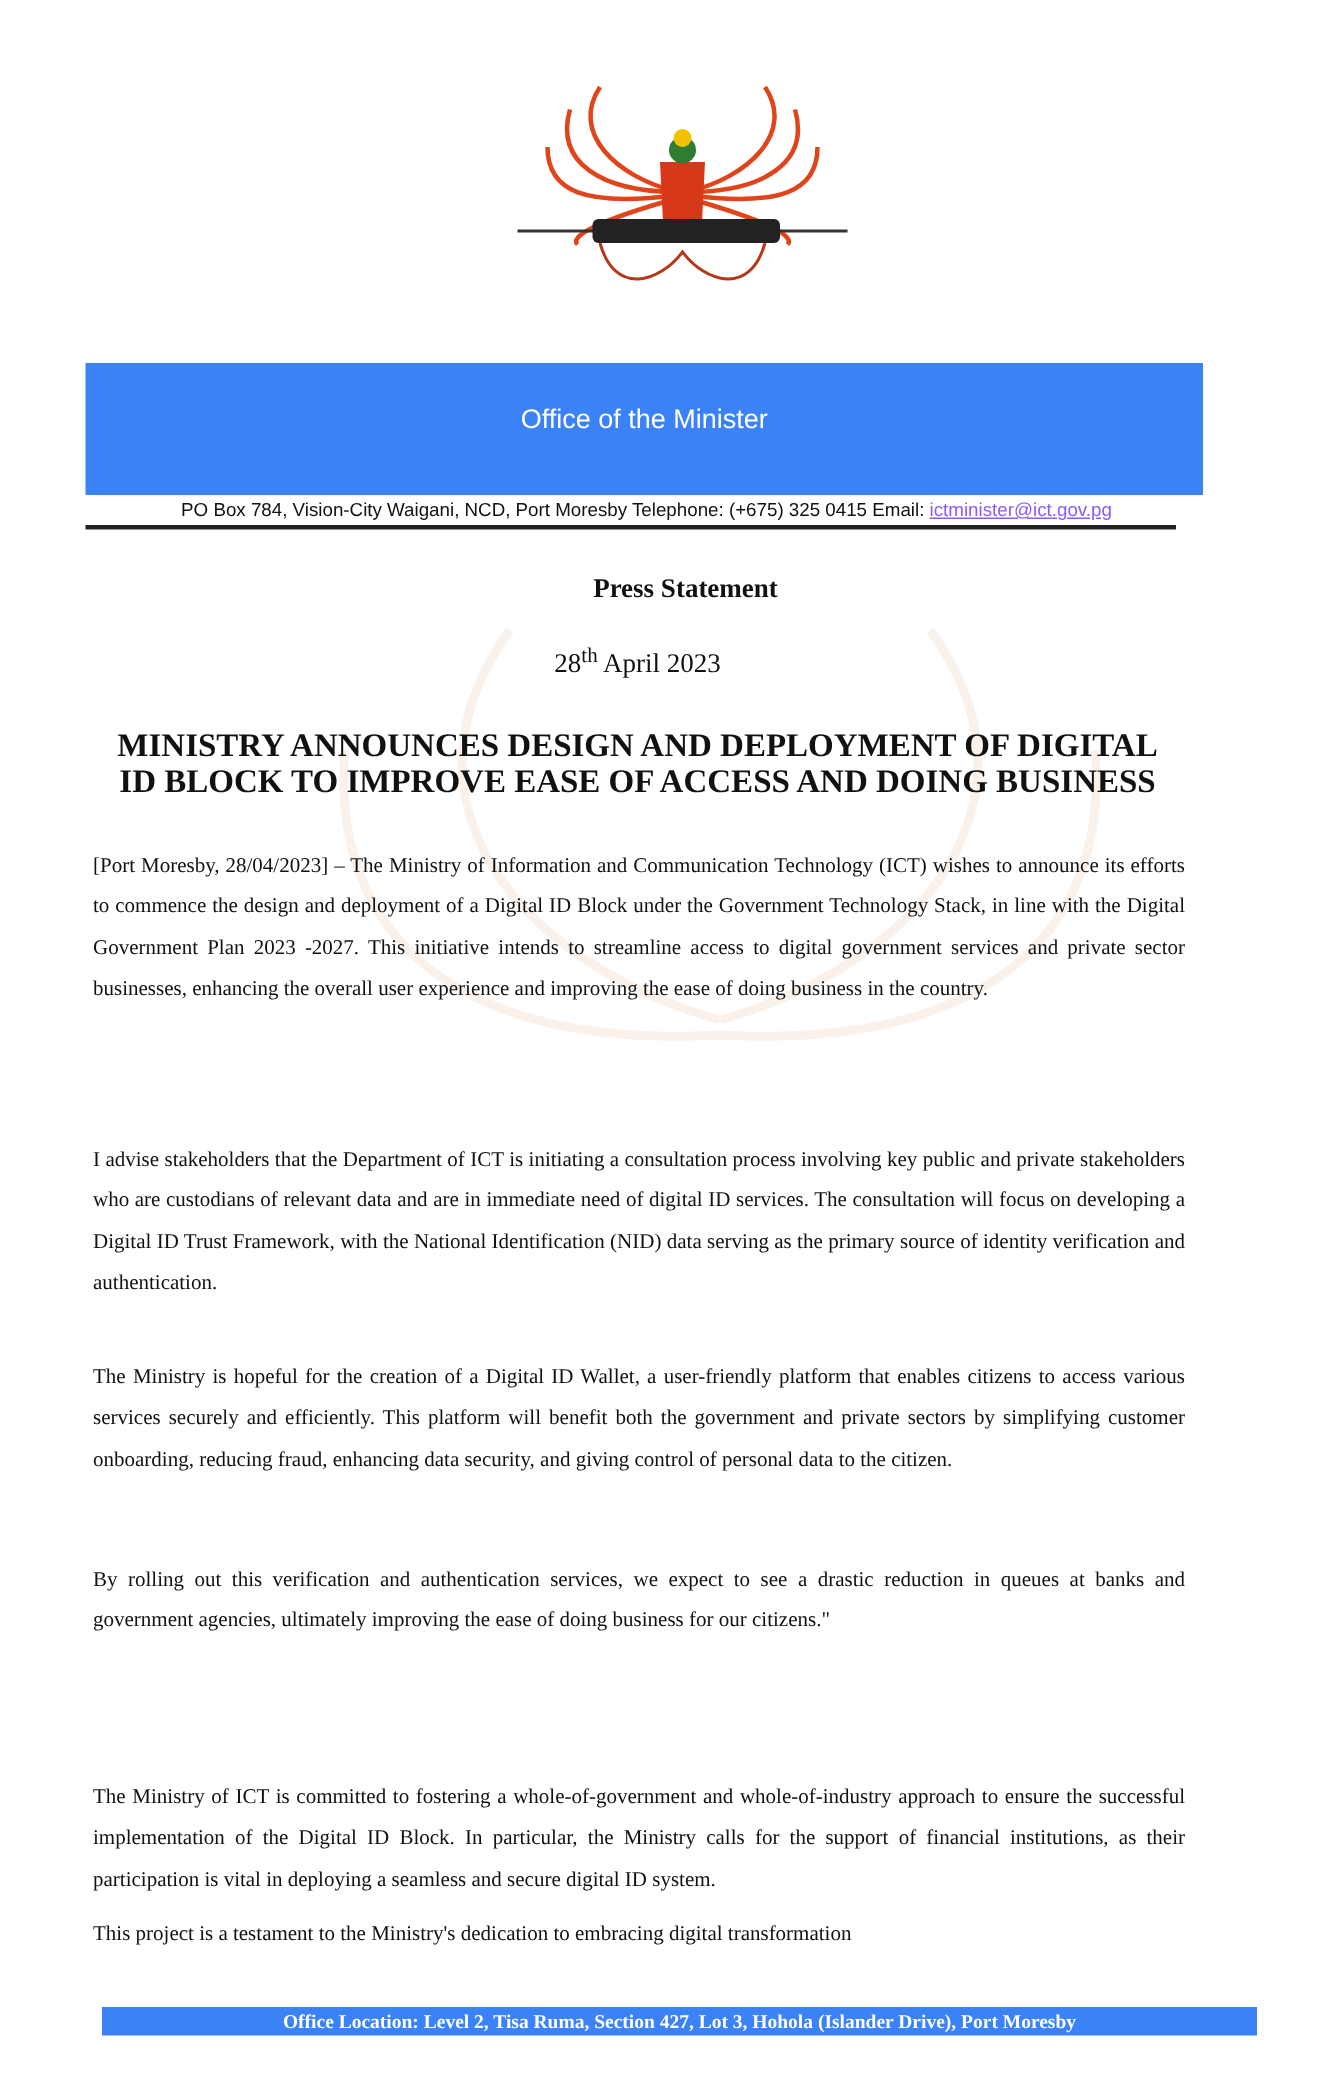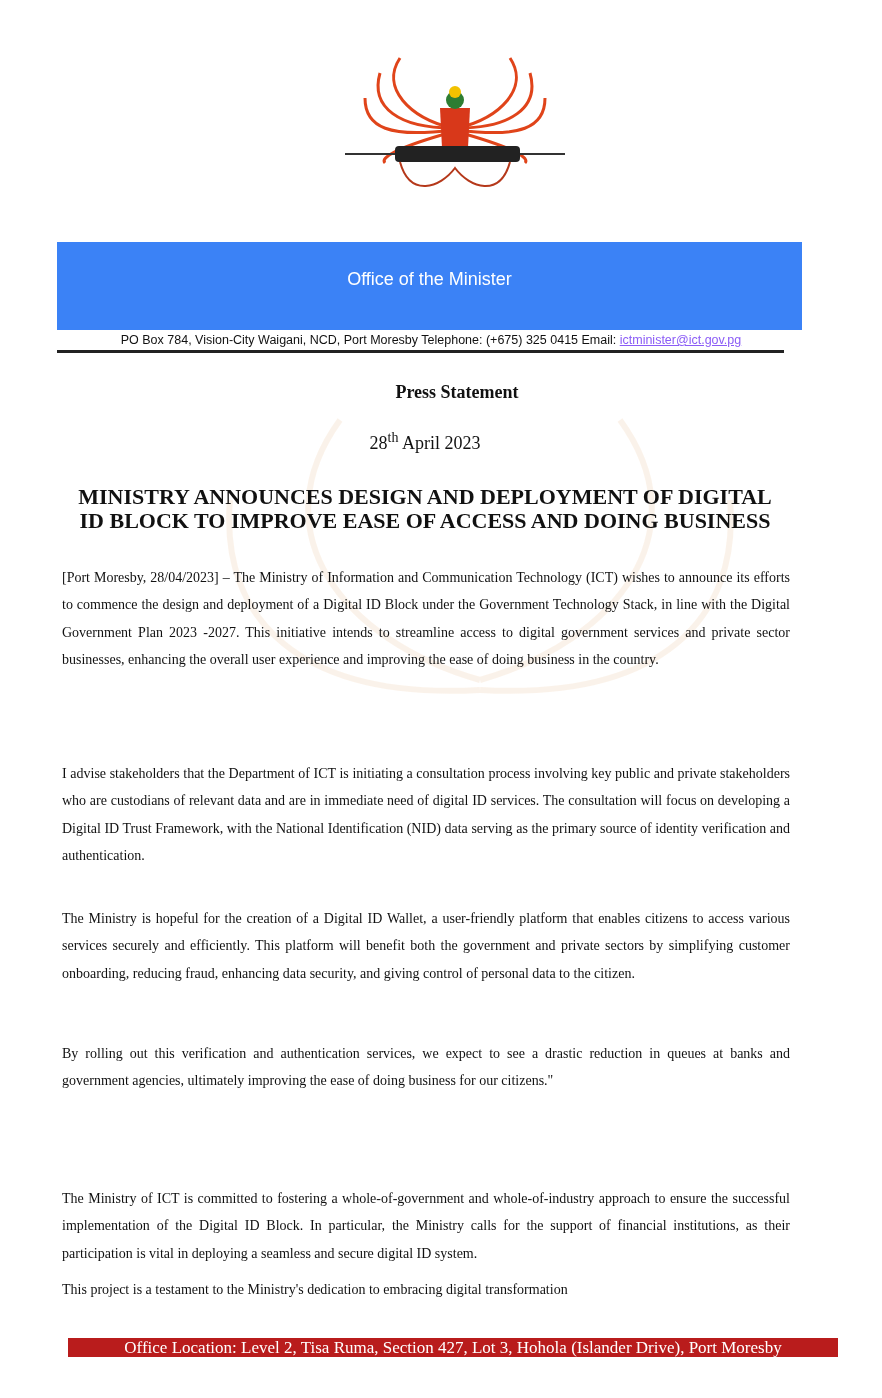--- a/index.html
+++ b/index.html
@@ -11,21 +11,21 @@
   .contact { position:absolute; left:0; width:862px; top:333px; text-align:center; font-family:"Liberation Sans", sans-serif; font-size:12.5px; }
   .contact a { color:#8b5cf6; text-decoration:underline; }
   .rule { position:absolute; left:57px; top:350px; width:727px; height:3px; background:#222; }
   .watermark { position:absolute; left:140px; top:380px; width:680px; height:540px; opacity:0.10; }
   .press { position:absolute; left:0; width:850px; top:382px; text-align:center; font-weight:bold; font-size:18px;padding-left:32px; }
   .date { position:absolute; left:0; width:850px; top:430px; text-align:center; font-size:18px; }
   .date sup { font-size:14px; }
   .headline { position:absolute; left:70px; width:710px; top:485px; text-align:center; font-weight:bold; font-size:22px; line-height:24px; }
   .body { position:absolute; left:62px; width:728px; font-size:14px; line-height:27.3px; text-align:justify; }
   .p1 { top:564px; } .p2 { top:760px; } .p3 { top:905px; } .p4 { top:1040px; } .p5 { top:1185px; } .p6 { top:1276px; }
-  .footer { position:absolute; left:68px; top:1338px; width:770px; height:19px; background:#b91c1c; color:#fff; font-family:"Liberation Serif", serif; font-size:17px; text-align:center; line-height:19px; }
+  .footer { position:absolute; left:68px; top:1338px; width:770px; height:19px; background:#3b82f6; color:#fff; font-family:"Liberation Serif", serif; font-size:13px; text-align:center; line-height:19px;font-weight:bold; }
 </style>
 </head>
 <body>
 
 <svg class="emblem" viewBox="0 0 230 150">
   <g fill="none" stroke="#e0441a" stroke-width="3">
     <path d="M112 80 C70 70 40 40 60 10"></path>
       <path d="M112 80 C60 80 30 60 40 25"></path>
       <path d="M112 82 C50 90 25 80 25 50"></path>
     <path d="M112 84 C55 100 40 110 45 115"></path>

